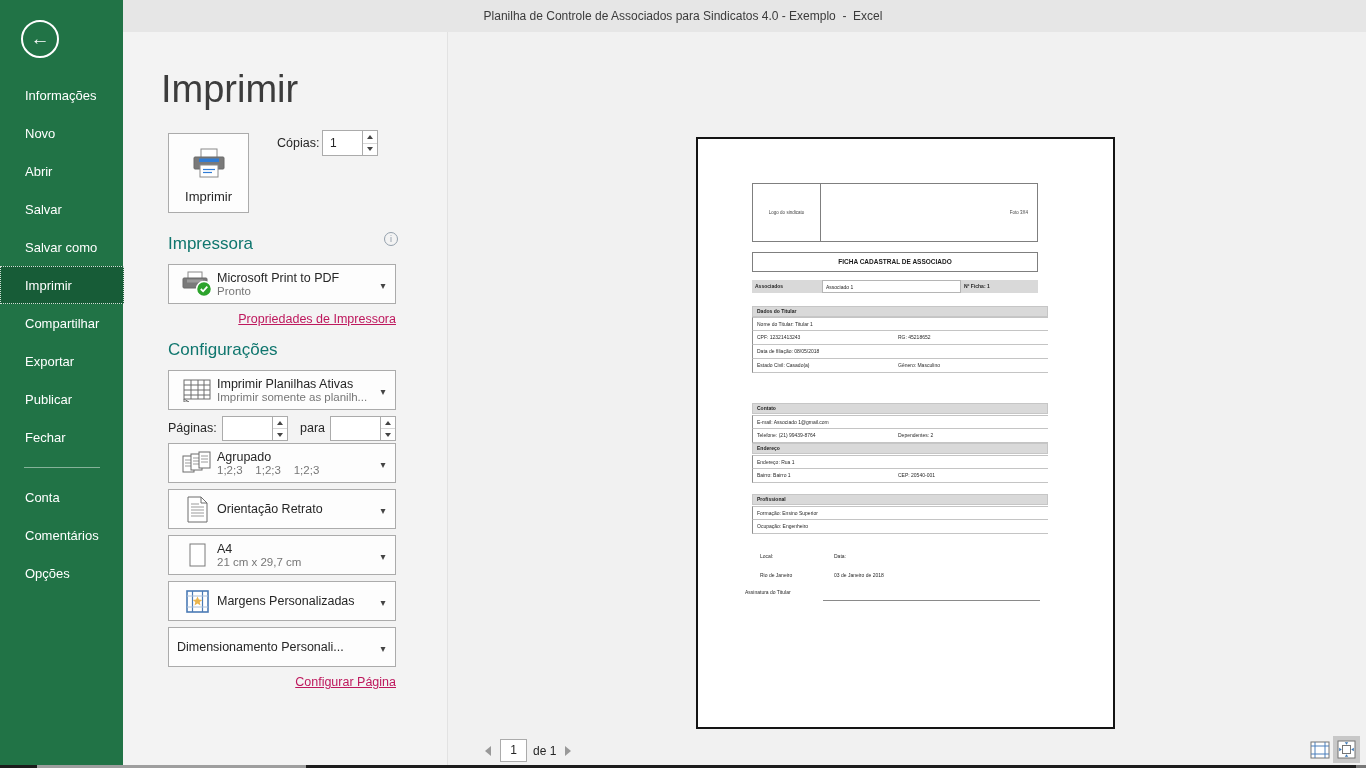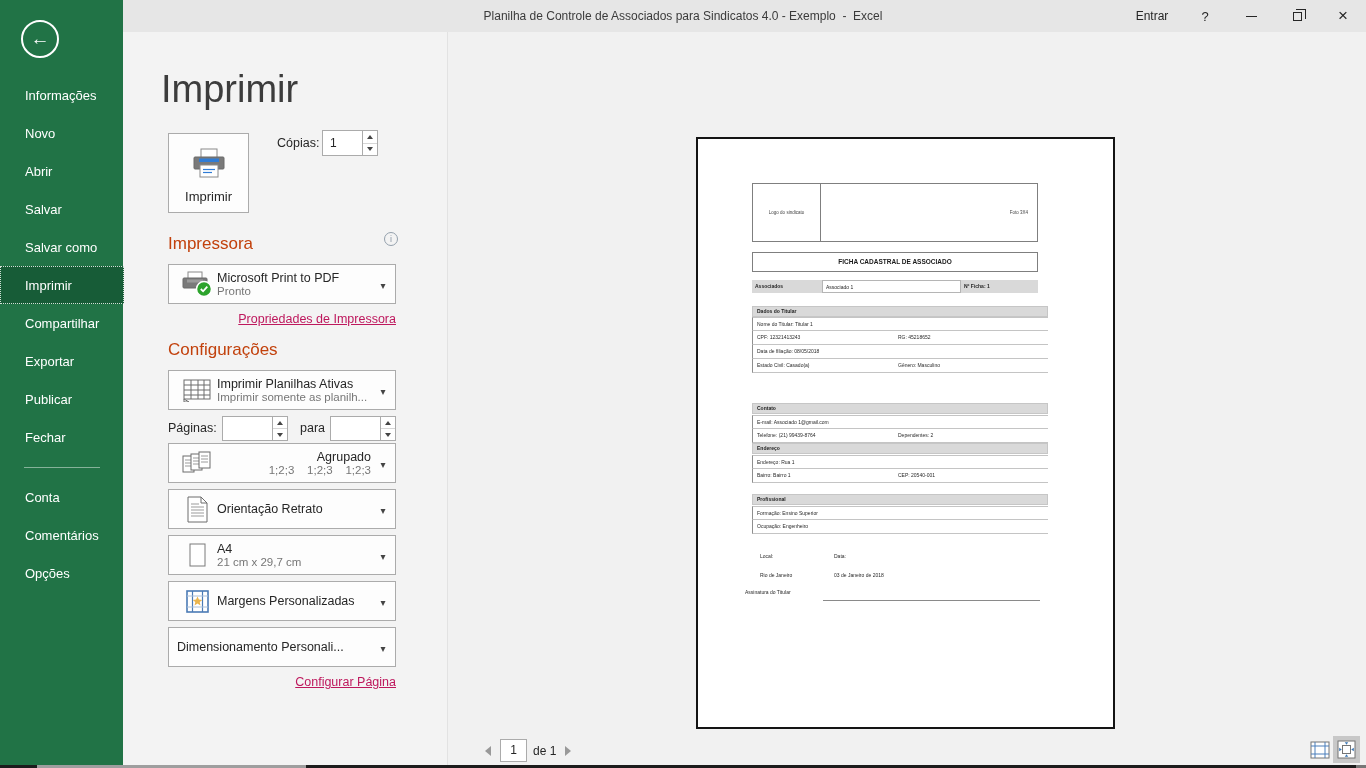--- a/index.html
+++ b/index.html
@@ -36,21 +36,21 @@
   .copies-label { position:absolute; left:154px; top:104px; font-size:12.5px; color:#262626; }
   .spin { position:absolute; background:#fff; border:1px solid #ababab; display:flex; cursor:text; }
   .spin-copies { left:199px; top:98px; width:56px; height:26px; }
   .spin .val { flex:1; font-size:12px; color:#262626; padding:5px 0 0 7px; }
   .spin .btns { width:15px; border-left:1px solid #ababab; display:flex; flex-direction:column; }
   .spin .btns > div { flex:1; display:flex; align-items:center; justify-content:center; cursor:pointer; }
   .spin .btns > div + div { border-top:1px solid #d6d6d6; }
   .tri-up { width:0; height:0; border-left:3px solid transparent; border-right:3px solid transparent; border-bottom:4px solid #444; }
   .tri-dn { width:0; height:0; border-left:3px solid transparent; border-right:3px solid transparent; border-top:4px solid #444; }
 
-  .section-heading { position:absolute; left:45px; font-size:17px; color:#c2410c; }
+  .section-heading { position:absolute; left:45px; font-size:17px; color:#0f766e; }
   .info-icon { position:absolute; left:261px; top:200px; width:14px; height:14px; border:1px solid #93a0ac; border-radius:50%; color:#8c99a6; font-size:9px; text-align:center; line-height:12px; cursor:pointer; }
 
   .dd { position:absolute; left:45px; width:228px; height:40px; background:#fdfdfd; border:1px solid #ababab; display:flex; align-items:center; padding-left:8px; cursor:pointer; }
   .dd .icon { width:40px; display:flex; justify-content:center; align-items:center; flex-shrink:0; }
   .dd .txt { flex:1; min-width:0; }
   .dd .lbl { font-size:12.5px; color:#262626; white-space:nowrap; overflow:hidden; }
   .dd .sub { font-size:11.5px; color:#767676; white-space:pre; overflow:hidden; }
   .dd .caret { width:24px; flex-shrink:0; text-align:center; }
   .dd .caret::before { content:"▾"; font-size:10px; color:#444; }
   .dd-scale .txt { }
@@ -101,31 +101,20 @@
   
   .bottom-strip { position:absolute; left:0; bottom:0; width:1366px; height:3px; background:#1c1c1c; z-index:10; }
   .bs-seg1 { position:absolute; left:37px; top:0; width:269px; height:3px; background:#9e9e9e; }
   .bs-seg2 { position:absolute; left:1356px; top:0; width:10px; height:3px; background:#777; }
 </style>
 </head>
 <body>
 
 <div class="titlebar">
   <div class="title-text">Planilha de Controle de Associados para Sindicatos 4.0 - Exemplo  -  Excel</div>
-  <div class="win-controls">
-    <div class="wc-item wc-entrar">Entrar</div>
-    <div class="wc-item wc-help">?</div>
-    <div class="wc-item wc-btn">
-        <span class="min-glyph"></span>
-      </div>
-    <div class="wc-item wc-btn">
-        <span class="restore-glyph"></span>
-      </div>
-    <div class="wc-item wc-btn wc-close">×</div>
-  </div>
 </div>
 
 <div class="sidebar">
   <div class="back-btn">
       <span>←</span>
     </div>
   <div class="nav">
     <div class="nav-item">Informações</div>
     <div class="nav-item">Novo</div>
     <div class="nav-item">Abrir</div>
@@ -232,21 +221,21 @@
     <div class="btns">
       <div>
           <span class="tri-up"></span>
         </div>
       <div>
           <span class="tri-dn"></span>
         </div>
     </div>
   </div>
 
-  <div class="dd" style="top:411px;text-align:right;">
+  <div class="dd" style="top:411px;">
     <div class="icon">
       <svg width="30" height="25" viewBox="0 0 30 25">
         <rect x="1" y="5" width="11" height="16" fill="#fff" stroke="#6d6d6d"></rect>
         <line x1="3" y1="9" x2="10" y2="9" stroke="#9b9b9b"></line>
         <line x1="3" y1="12" x2="10" y2="12" stroke="#9b9b9b"></line>
         <line x1="3" y1="15" x2="10" y2="15" stroke="#9b9b9b"></line>
         <rect x="9" y="3" width="11" height="16" fill="#fff" stroke="#6d6d6d"></rect>
         <line x1="11" y1="7" x2="18" y2="7" stroke="#9b9b9b"></line>
         <line x1="11" y1="10" x2="18" y2="10" stroke="#9b9b9b"></line>
         <line x1="11" y1="13" x2="18" y2="13" stroke="#9b9b9b"></line>

